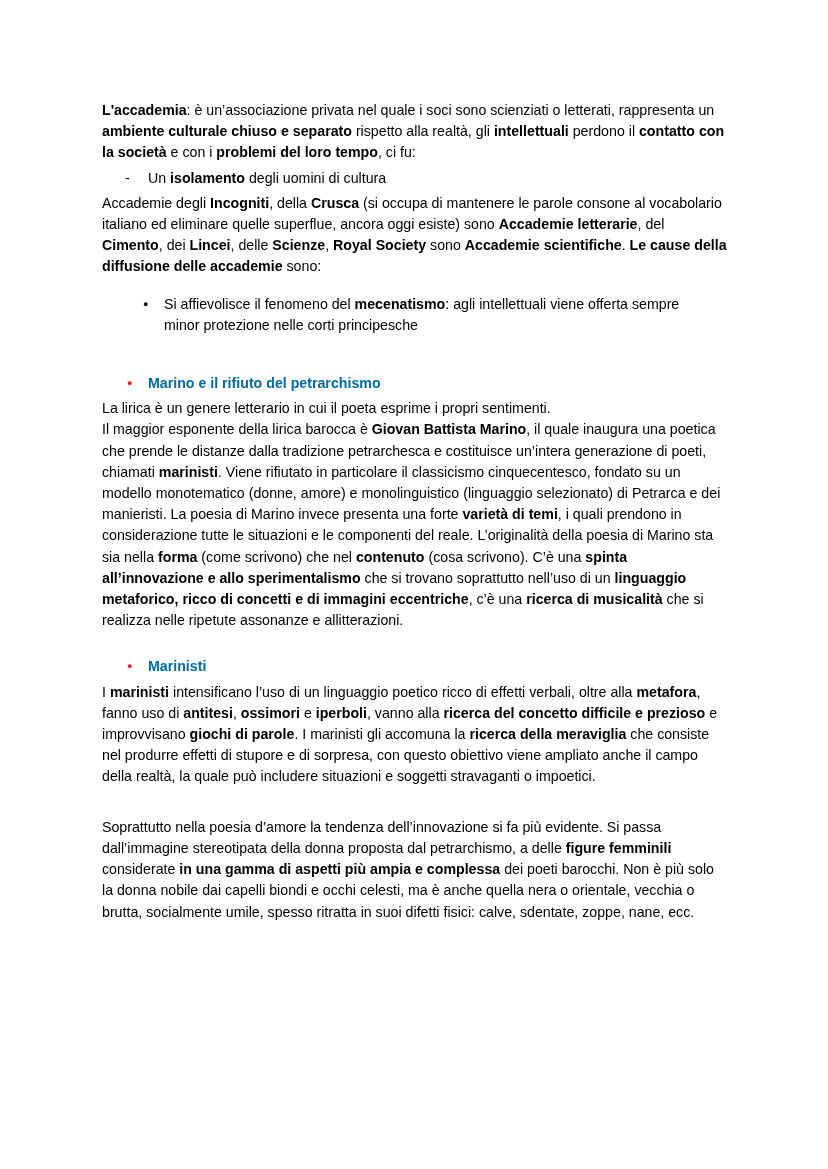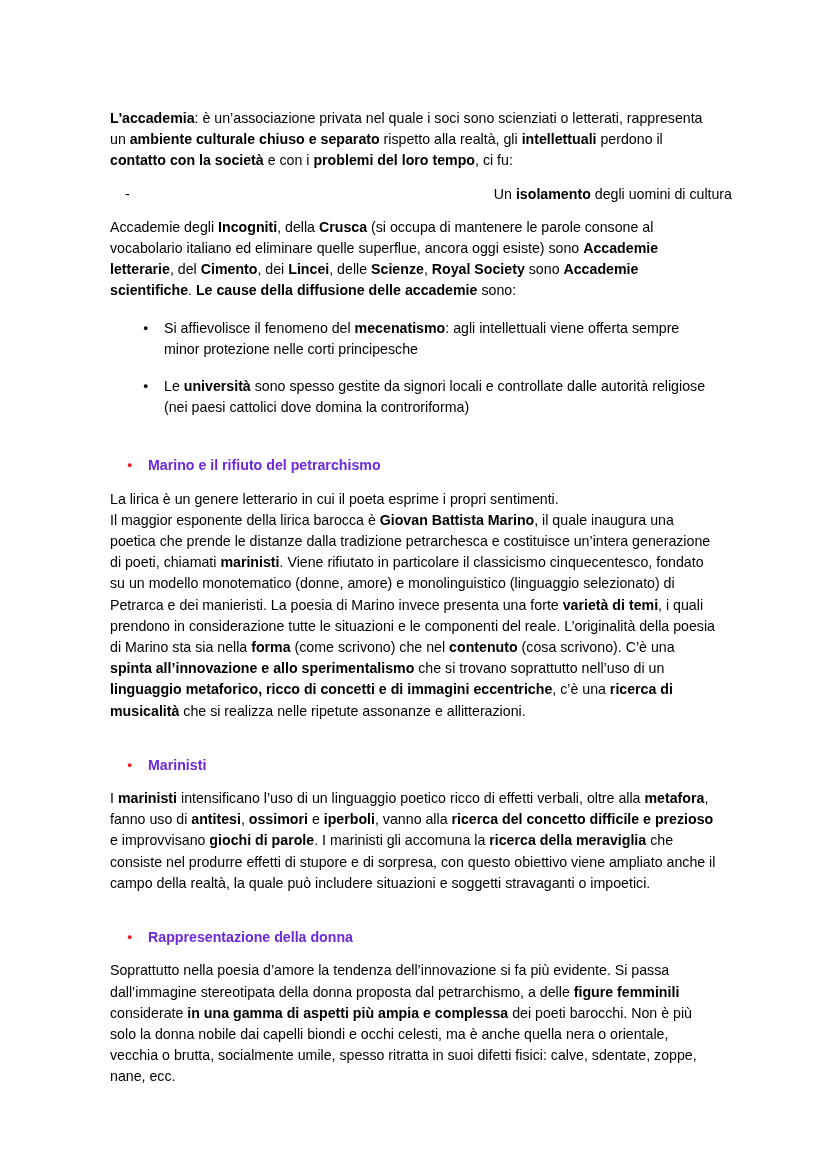--- a/index.html
+++ b/index.html
@@ -24,34 +24,33 @@
     padding: 96px 98px 0 98px;
   }
 
   .doc-body {
     width: 634px;
     font-size: 14.2px;
     line-height: 21.2px;
   }
 
   p.para {
-    margin: 12px;
+    margin: 4px;
     text-align: left;
   }
 
   b, .b {
     font-weight: bold;
   }
 
   
   ul.dash-list {
     list-style: none;
     margin: 0;
     padding: 0;
-    text-align: right;
   }
   ul.dash-list > li {
     position: relative;
     padding-left: 50px;
     margin: 0;
   }
   ul.dash-list > li::before {
     content: "-";
     position: absolute;
     left: 27px;
@@ -82,21 +81,21 @@
 
   
   .red-heading {
     color: #ED1C24;
     font-weight: bold;
     margin: 0;
   }
 
   .red-sub {
     position: relative;
-    color: #6d28d9;
+    color: #0369a1;
     font-weight: bold;
     margin: 0;
     padding-left: 50px;
   }
   .red-sub::before {
     content: "\25CF";
     position: absolute;
     left: 29px;
     top: 0;
     font-size: 9px;
@@ -116,36 +115,34 @@
     <p class="para"><b>L'accademia</b><span>: è un’associazione privata nel quale i soci sono scienziati o letterati, rappresenta un </span><b>ambiente culturale chiuso e separato</b><span> rispetto alla realtà, gli </span><b>intellettuali</b><span> perdono il </span><b>contatto con la società</b><span> e con i </span><b>problemi del loro tempo</b><span>, ci fu:</span></p>
 
     <ul class="dash-list">
       <li><span>Un </span><b>isolamento</b><span> degli uomini di cultura</span></li>
     </ul>
 
     <p class="para"><span>Accademie degli </span><b>Incogniti</b><span>, della </span><b>Crusca</b><span> (si occupa di mantenere le parole consone al vocabolario italiano ed eliminare quelle superflue, ancora oggi esiste) sono </span><b>Accademie letterarie</b><span>, del </span><b>Cimento</b><span>, dei </span><b>Lincei</b><span>, delle </span><b>Scienze</b><span>, </span><b>Royal Society</b><span> sono </span><b>Accademie scientifiche</b><span>. </span><b>Le cause della diffusione delle accademie</b><span> sono:</span></p>
 
     <ul class="dot-list">
       <li><span>Si affievolisce il fenomeno del </span><b>mecenatismo</b><span>: agli intellettuali viene offerta sempre minor protezione nelle corti principesche</span></li>
-      <li><span>Le </span><b>università</b><span> sono spesso gestite da signori locali e controllate dalle autorità religiose (nei paesi cattolici dove domina la controriforma)</span></li>
     </ul>
 
     <div class="spacer-lg"></div>
 
 
     <p class="red-sub">Marino e il rifiuto del petrarchismo</p>
 
     <p class="para"><span>La lirica è un genere letterario in cui il poeta esprime i propri sentimenti.</span><br><span>Il maggior esponente della lirica barocca è </span><b>Giovan Battista Marino</b><span>, il quale inaugura una poetica che prende le distanze dalla tradizione petrarchesca e costituisce un’intera generazione di poeti, chiamati </span><b>marinisti</b><span>. Viene rifiutato in particolare il classicismo cinquecentesco, fondato su un modello monotematico (donne, amore) e monolinguistico (linguaggio selezionato) di Petrarca e dei manieristi. La poesia di Marino invece presenta una forte </span><b>varietà di temi</b><span>, i quali prendono in considerazione tutte le situazioni e le componenti del reale. L’originalità della poesia di Marino sta sia nella </span><b>forma</b><span> (come scrivono) che nel </span><b>contenuto</b><span> (cosa scrivono). C’è una </span><b>spinta all’innovazione e allo sperimentalismo</b><span> che si trovano soprattutto nell’uso di un </span><b>linguaggio metaforico, ricco di concetti e di immagini eccentriche</b><span>, c’è una </span><b>ricerca di musicalità</b><span> che si realizza nelle ripetute assonanze e allitterazioni.</span></p>
 
     <div class="spacer-md"></div>
 
     <p class="red-sub">Marinisti</p>
 
     <p class="para"><span>I </span><b>marinisti</b><span> intensificano l’uso di un linguaggio poetico ricco di effetti verbali, oltre alla </span><b>metafora</b><span>, fanno uso di </span><b>antitesi</b><span>, </span><b>ossimori</b><span> e </span><b>iperboli</b><span>, vanno alla </span><b>ricerca del concetto difficile e prezioso</b><span> e improvvisano </span><b>giochi di parole</b><span>. I marinisti gli accomuna la </span><b>ricerca della meraviglia</b><span> che consiste nel produrre effetti di stupore e di sorpresa, con questo obiettivo viene ampliato anche il campo della realtà, la quale può includere situazioni e soggetti stravaganti o impoetici.</span></p>
 
     <div class="spacer-md"></div>
 
-    <p class="red-sub">Rappresentazione della donna</p>
 
     <p class="para"><span>Soprattutto nella poesia d’amore la tendenza dell’innovazione si fa più evidente. Si passa dall’immagine stereotipata della donna proposta dal petrarchismo, a delle </span><b>figure femminili</b><span> considerate </span><b>in una gamma di aspetti più ampia e complessa</b><span> dei poeti barocchi. Non è più solo la donna nobile dai capelli biondi e occhi celesti, ma è anche quella nera o orientale, vecchia o brutta, socialmente umile, spesso ritratta in suoi difetti fisici: calve, sdentate, zoppe, nane, ecc.</span></p>
 
   </div>
 </div>
 
 </body></html>

